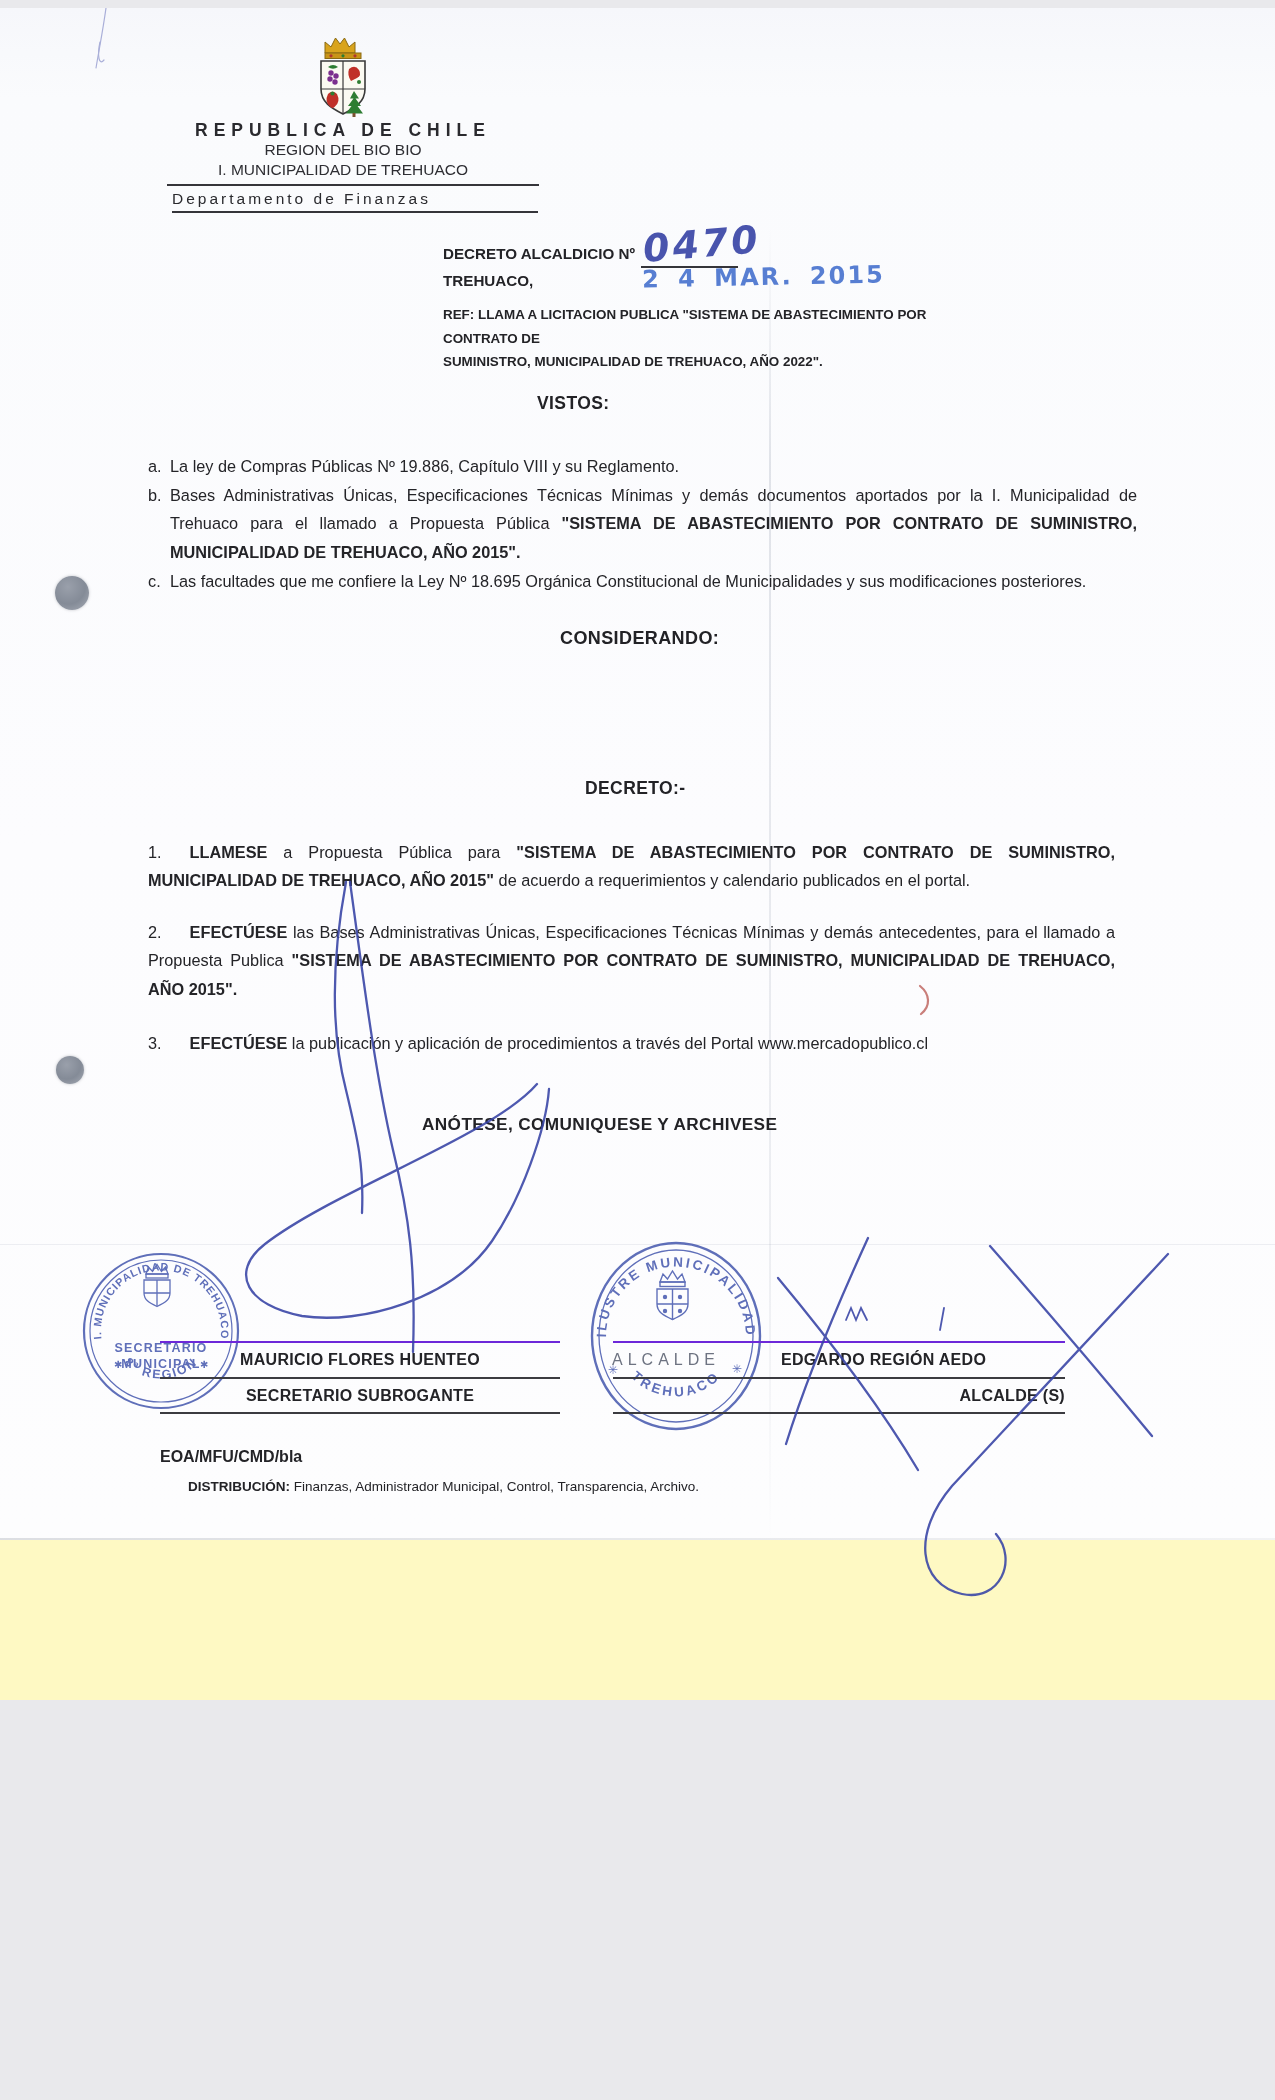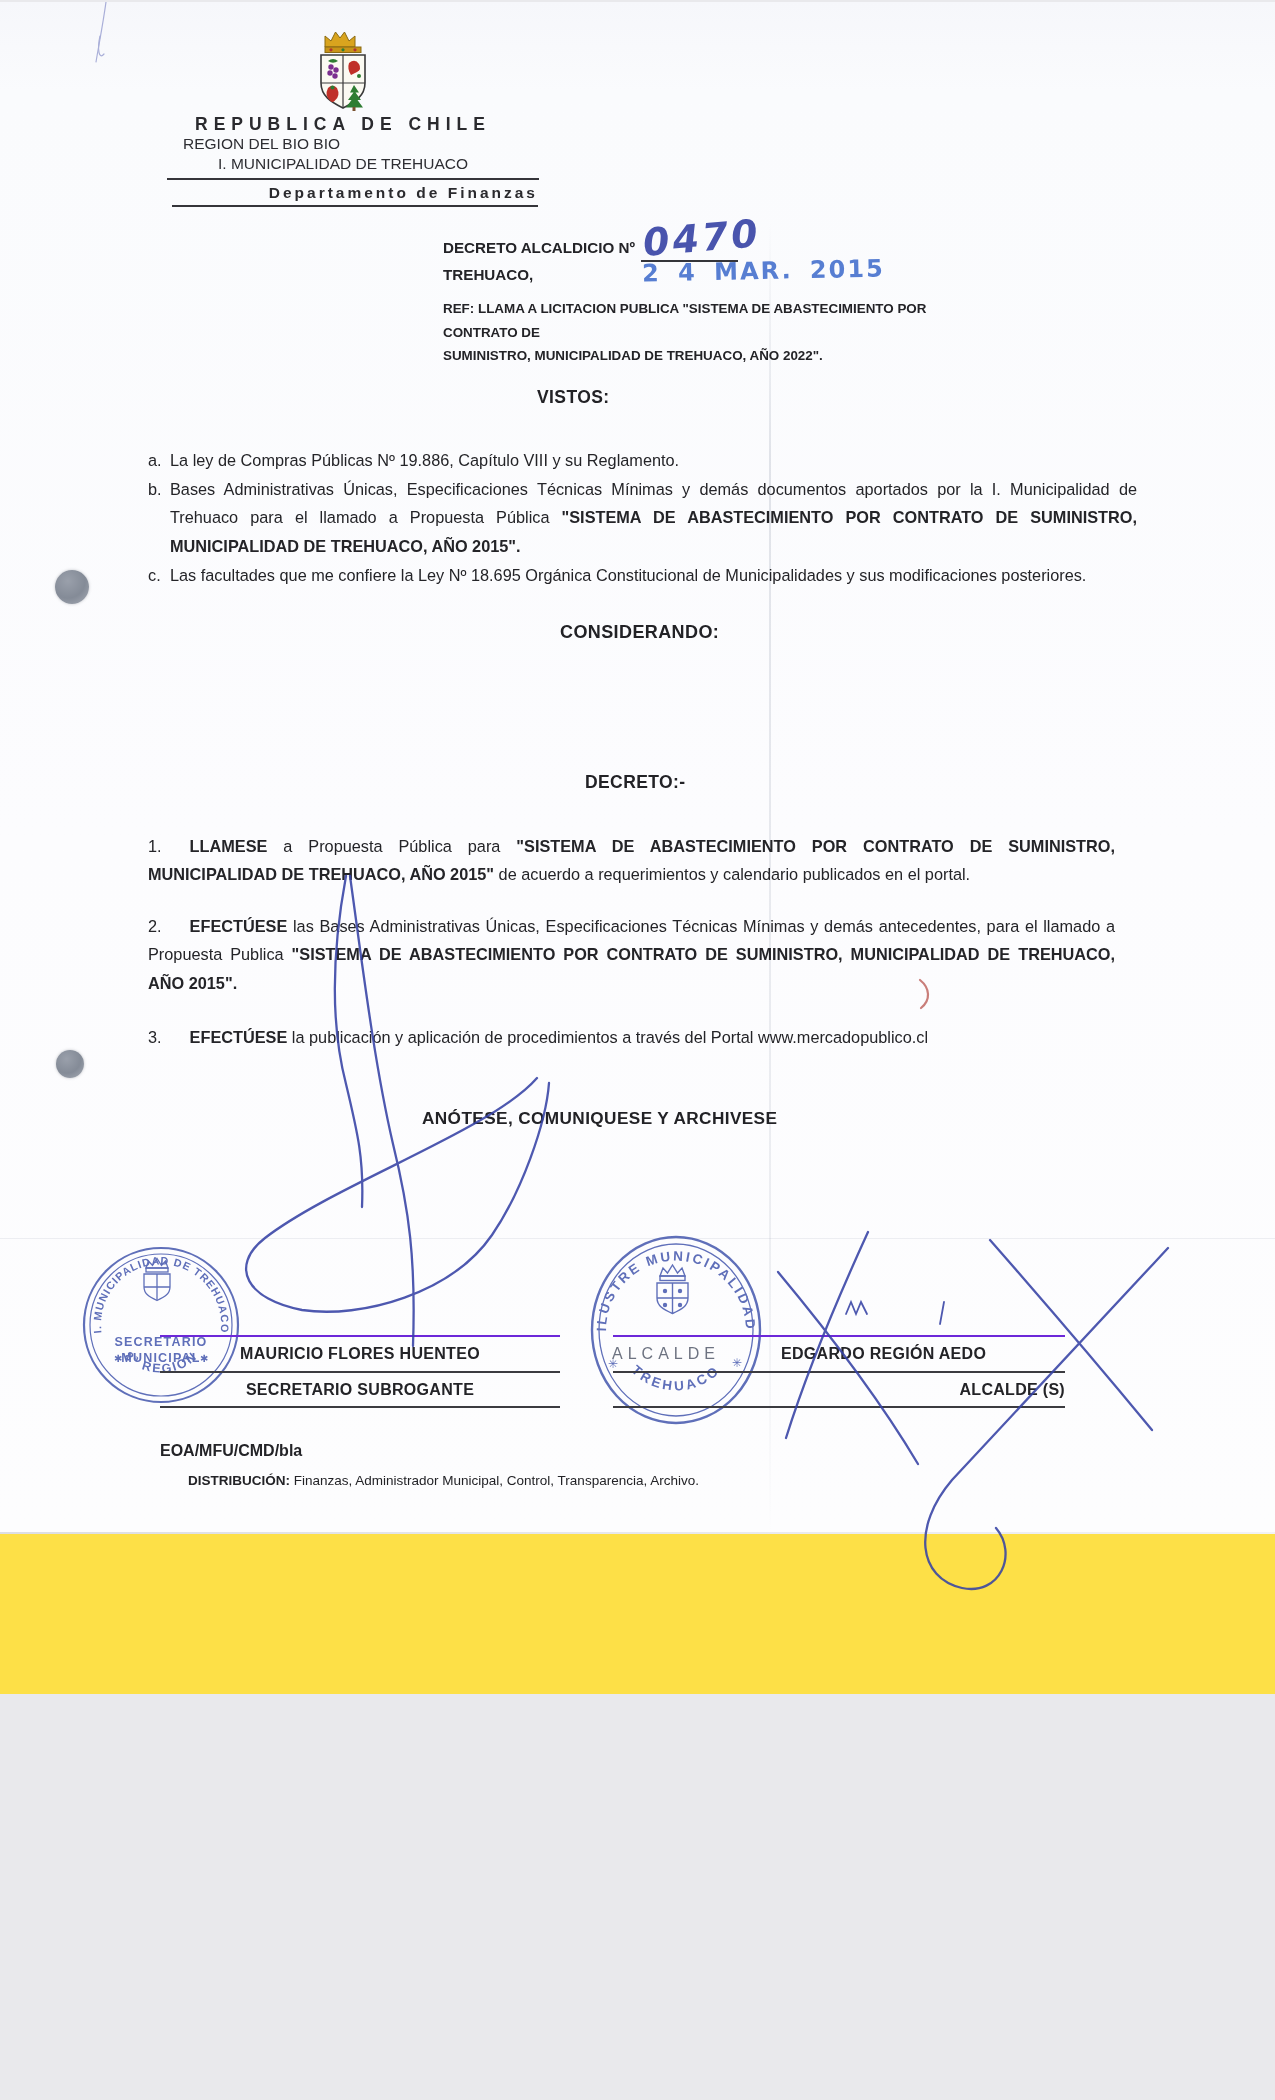--- a/index.html
+++ b/index.html
@@ -1,18 +1,18 @@
 <!DOCTYPE html>
 <html style="--pen-blue: #3642a5; --stamp-blue: #4a5cb0; --date-blue: #4a74cf; --red-mark: #b8544d;"><head>
 <meta charset="utf-8">
 <style>
   html,body { margin:0; padding:0; background:#e9e9ec; }
   .page {
-    position:relative; width:1275px; height:1692px; margin:2px auto;
-    background:#fde047;
+    position:relative; width:1275px; height:1692px; margin:8px auto;
+    background:#fef9c3;
     font-family:"Liberation Sans", sans-serif;
     color:#232327;
     overflow:hidden;
   }
   .abs { position:absolute; }
   .paper {
     left:0; top:0; width:1275px; height:1532px;
     background:linear-gradient(180deg,#f6f7fb 0px,#fafbfd 90px,#fcfcfe 55%,#fdfdfe 100%);
   }
   .fold-v {
@@ -26,25 +26,25 @@
     background:radial-gradient(circle at 38% 32%, #9aa0ab 0%, #848b97 55%, #a7acb6 100%);
     box-shadow:0 0 3px rgba(80,85,95,.35); }
   .hole-1 { left:55px; top:568px; width:34px; height:34px; }
   .hole-2 { left:56px; top:1048px; width:28px; height:28px; }
 
   
   .hdr { left:183px; top:24px; width:320px; text-align:center; }
   .crest { display:block; margin:0 auto; }
   .hdr-republic { left:183px; top:112px; width:320px; text-align:center;
     font-size:17.5px; font-weight:700; letter-spacing:6px; color:#2a2a2e; }
-  .hdr-region { left:183px; top:133px; width:320px; font-size:15.5px; color:#2e2e33; }
+  .hdr-region { left:183px; top:133px; width:320px; text-align:center; font-size:15.5px; color:#2e2e33; }
   .hdr-muni { left:183px; top:153px; width:320px; text-align:center; font-size:15.5px; color:#2e2e33; }
   .hdr-rule1 { left:167px; top:176px; width:372px; height:2px; background:#35353a; }
-  .hdr-dept { left:172px; top:182px; width:366px; text-align:right;
-    font-size:15.5px; font-weight:700; letter-spacing:3px; color:#2a2a2e; }
+  .hdr-dept { left:172px; top:182px; width:366px; text-align:left;
+    font-size:15.5px; font-weight:400; letter-spacing:3px; color:#2a2a2e; }
   .hdr-rule2 { left:172px; top:203px; width:366px; height:2px; background:#35353a; }
 
   
   .decree-label { left:443px; top:237px; font-size:15.2px; font-weight:700; }
   .decree-place { left:443px; top:264px; font-size:15.2px; font-weight:700; }
   .decree-number { left:643px; top:214px; font-family:"DejaVu Sans",sans-serif;
     font-size:38px; font-style:italic; font-weight:700; letter-spacing:3px;
     color:var(--pen-blue); transform:rotate(-5deg); opacity:.9; }
   .decree-underline { left:641px; top:258px; width:97px; height:2px; background:#35353a; }
   .date-stamp { left:642px; top:255px; font-family:"DejaVu Sans",sans-serif;

